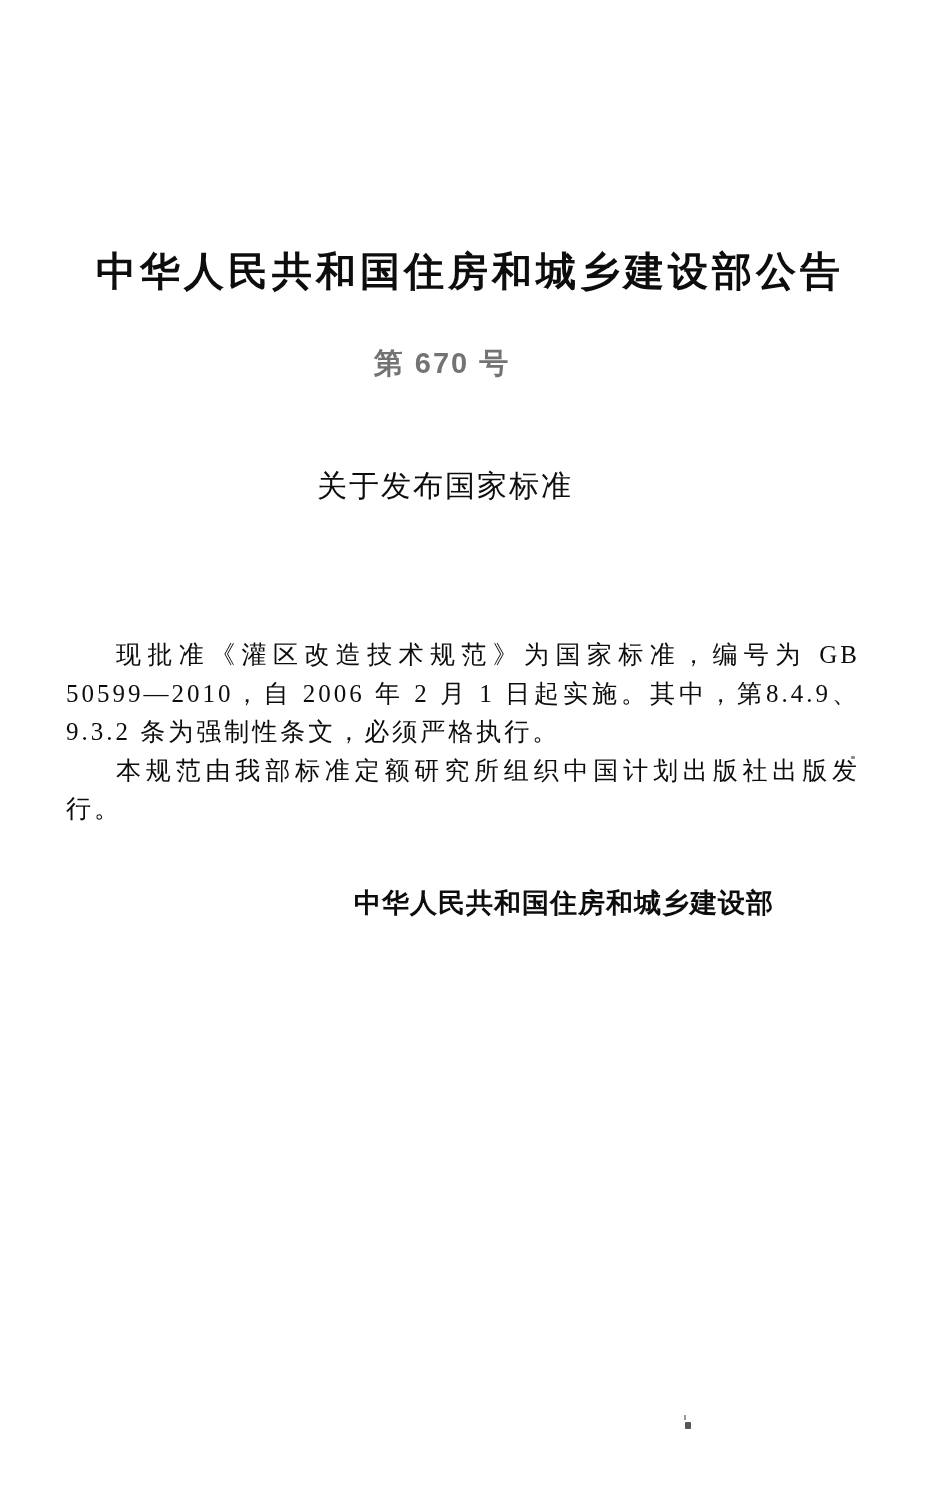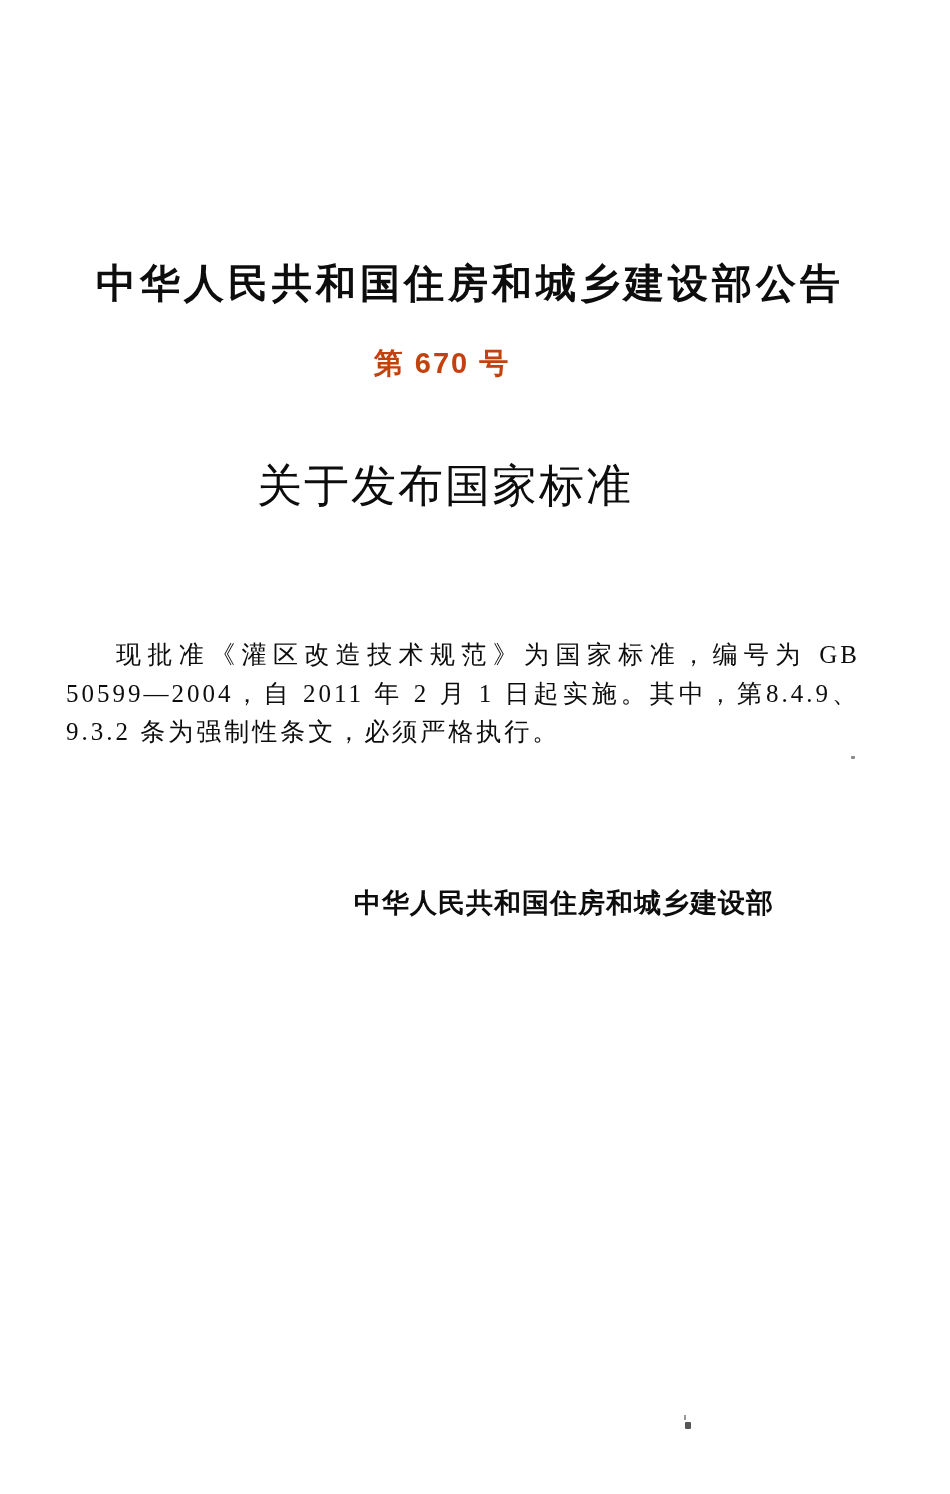--- a/index.html
+++ b/index.html
@@ -21,42 +21,41 @@
     top: 244px;
     left: 0;
     right: 10px;
     text-align: center;
     font-family: "Liberation Sans", sans-serif;
     font-weight: bold;
     font-size: 40px;
     letter-spacing: 4px;
     color: #0d0d0d;
     white-space: nowrap;
-    margin-top: 12px;
   }
   .doc-number {
     position: absolute;
     top: 344px;
     left: 0;
     right: 66px;
     text-align: center;
     font-family: "Liberation Sans", sans-serif;
     font-weight: bold;
     font-size: 29px;
     letter-spacing: 2px;
-    color: #c2410c;
+    color: #737373;
   }
   .subtitle {
     position: absolute;
     top: 461px;
     left: 0;
     right: 60px;
     text-align: center;
     font-family: "Liberation Serif", serif;
-    font-size: 45px;
+    font-size: 30px;
     letter-spacing: 2px;
     line-height: 50px;
     color: #0d0d0d;
   }
   .body-text {
     position: absolute;
     top: 636px;
     left: 66px;
     width: 794px;
     font-family: "Liberation Serif", serif;
@@ -117,21 +116,22 @@
 
   <div class="announcement-title">中华人民共和国住房和城乡建设部公告</div>
 
   <div class="doc-number">第 670 号</div>
 
   <div class="subtitle">
     <div>关于发布国家标准</div>
   </div>
 
   <div class="body-text">
-    <p>现批准《灌区改造技术规范》为国家标准，编号为 GB 50599—2004，自 2011 年 2 月 1 日起实施。其中，第8.4.9、9.3.2 条为强制性条文，必须严格执行。</p>
+    <p>现批准《灌区改造技术规范》为国家标准，编号为 GB 50599—2010，自 2006 年 2 月 1 日起实施。其中，第8.4.9、9.3.2 条为强制性条文，必须严格执行。</p>
+    <p>本规范由我部标准定额研究所组织中国计划出版社出版发行。</p>
   </div>
 
   <div class="signature-block">
     <div>中华人民共和国住房和城乡建设部</div>
   </div>
 
   <div class="speck-1"></div>
   <div class="speck-2a"></div>
   <div class="speck-2b"></div>
 

